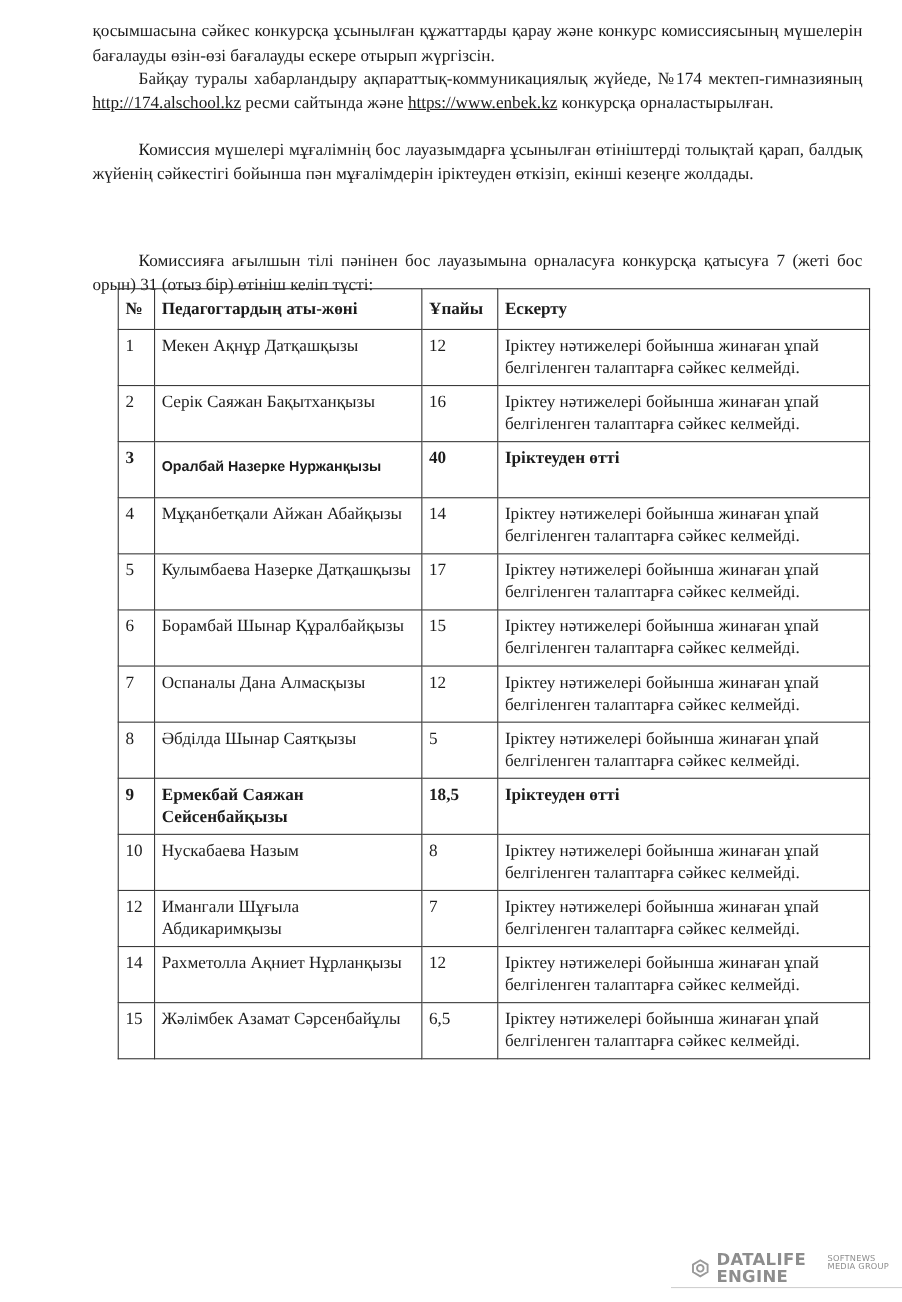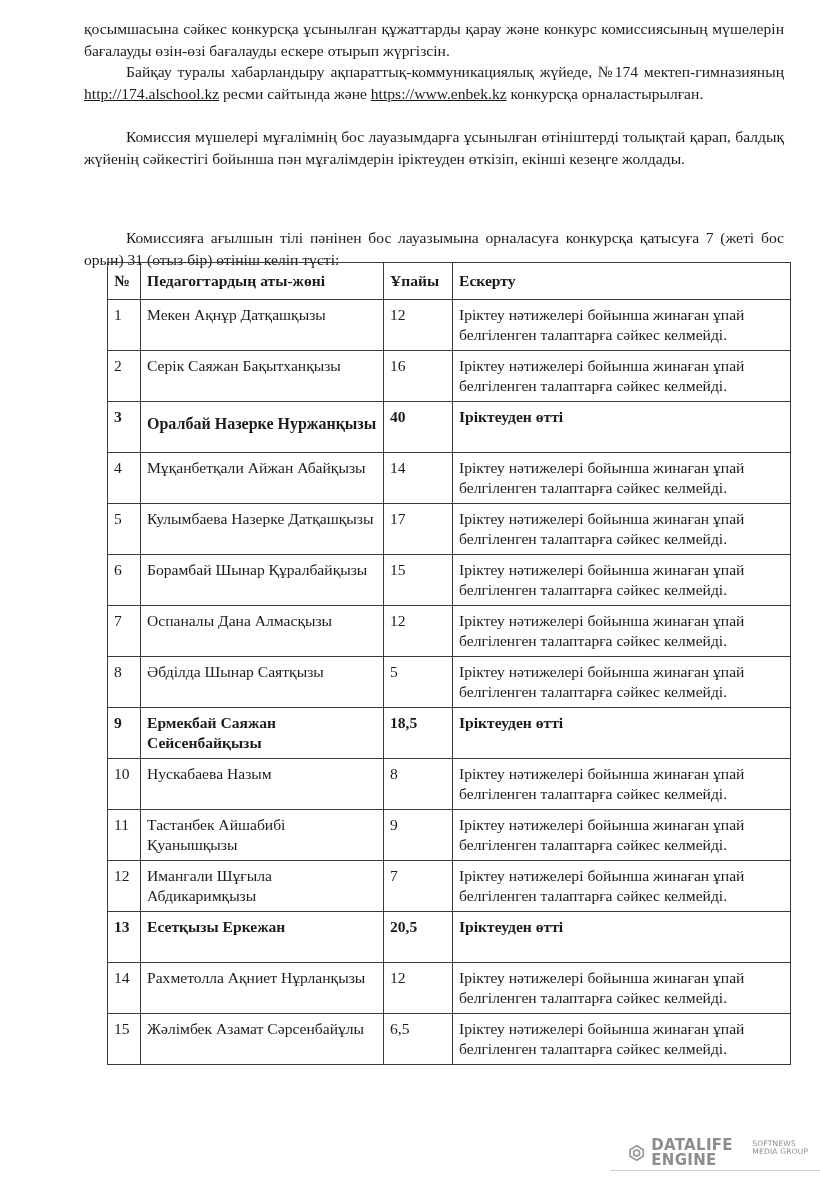--- a/index.html
+++ b/index.html
@@ -31,21 +31,21 @@
   col.c-name { width: 243px; }
   col.c-score { width: 69px; }
   col.c-note { width: 338px; }
   td.num, th.num { text-align: center; padding-top: 12px; }
   th.num { padding-top: 8px; }
   td.score { text-align: center; padding-top: 5px; }
   td.name { padding-top: 10px; }
   td.note { padding-top: 4px; }
   tr.row { height: 51px; }
   tr.passed td { font-weight: bold; }
-  tr.passed td.name.small { font-family: Liberation Serif, serif; font-size: 16px; padding-top: 12px; }
+  tr.passed td.name.small { font-family: Liberation Sans, sans-serif; font-size: 13px; padding-top: 12px; }
 
   .watermark {
     position: absolute; left: 628px; top: 1138px; display: flex; align-items: center; gap: 6px;
     color: #8d8d8d; font-family: "DejaVu Sans", "Liberation Sans", sans-serif;
   }
   .wm-logo { width: 26px; height: 26px; }
   .wm-text { display: flex; flex-direction: row; line-height: 1; }
   .wm-title { font-weight: bold; font-size: 15px; letter-spacing: 0.3px; }
   .wm-sub { font-size: 7.5px; letter-spacing: 0.2px; margin-top: 2px; }
   .wm-line { position: absolute; left: 610px; top: 1170px; width: 210px; height: 1px; background: #d0d0d0; }
@@ -131,36 +131,24 @@
         <td class="score">18,5</td>
         <td class="note">Іріктеуден өтті</td>
       </tr>
       <tr class="row">
         <td class="num">10</td>
         <td class="name">Нускабаева Назым</td>
         <td class="score">8</td>
         <td class="note">Іріктеу нәтижелері бойынша жинаған ұпай белгіленген талаптарға сәйкес келмейді.</td>
       </tr>
       <tr class="row">
-        <td class="num">11</td>
-        <td class="name">Тастанбек Айшабибі Қуанышқызы</td>
-        <td class="score">9</td>
-        <td class="note">Іріктеу нәтижелері бойынша жинаған ұпай белгіленген талаптарға сәйкес келмейді.</td>
-      </tr>
-      <tr class="row">
         <td class="num">12</td>
         <td class="name">Имангали Шұғыла Абдикаримқызы</td>
         <td class="score">7</td>
         <td class="note">Іріктеу нәтижелері бойынша жинаған ұпай белгіленген талаптарға сәйкес келмейді.</td>
-      </tr>
-      <tr class="row passed">
-        <td class="num">13</td>
-        <td class="name">Есетқызы Еркежан</td>
-        <td class="score">20,5</td>
-        <td class="note">Іріктеуден өтті</td>
       </tr>
       <tr class="row">
         <td class="num">14</td>
         <td class="name">Рахметолла Ақниет Нұрланқызы</td>
         <td class="score">12</td>
         <td class="note">Іріктеу нәтижелері бойынша жинаған ұпай белгіленген талаптарға сәйкес келмейді.</td>
       </tr>
       <tr class="row">
         <td class="num">15</td>
         <td class="name">Жәлімбек Азамат Сәрсенбайұлы</td>

